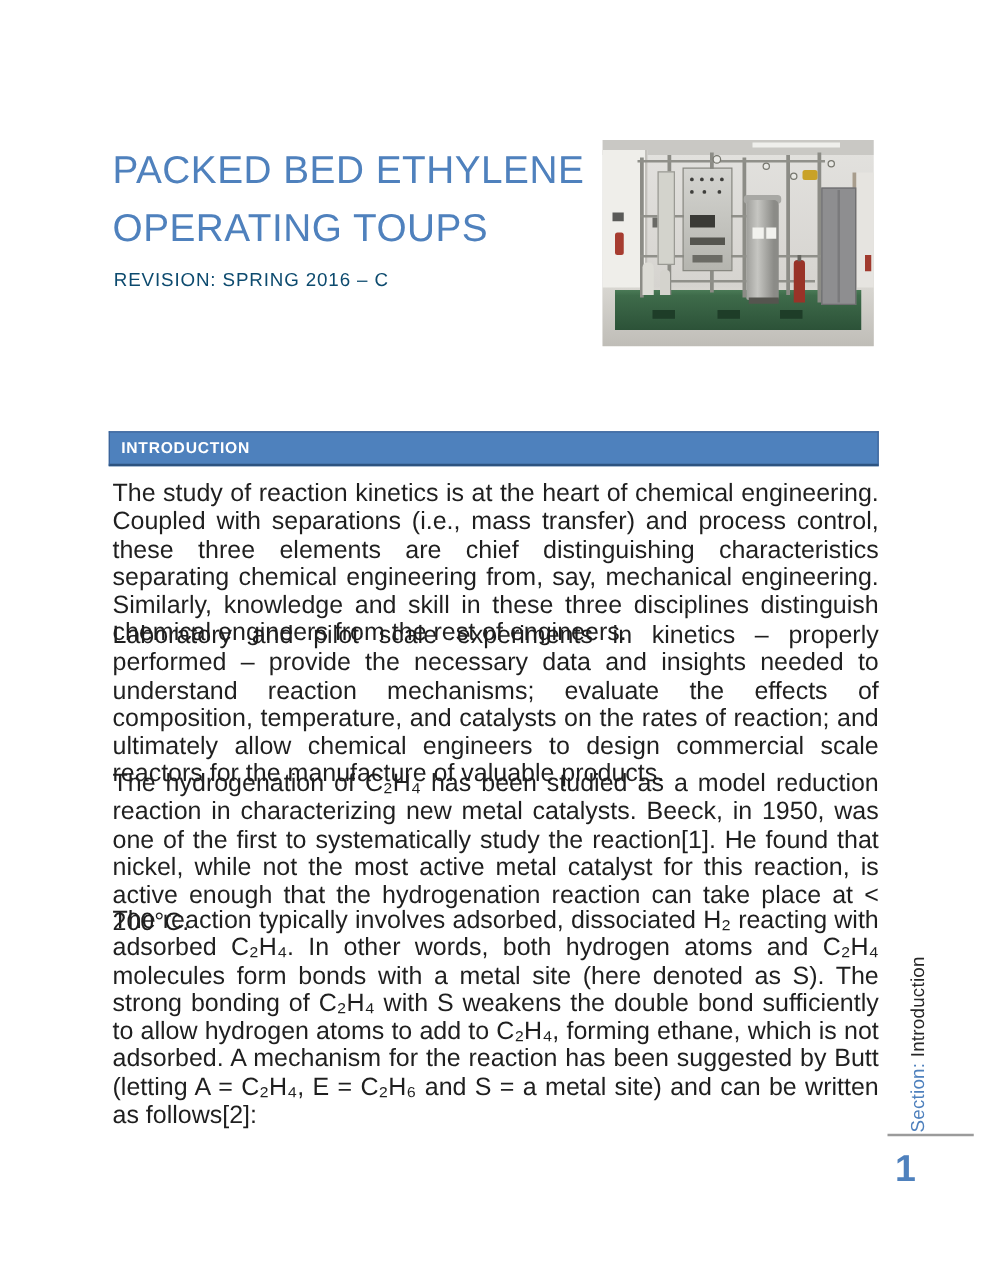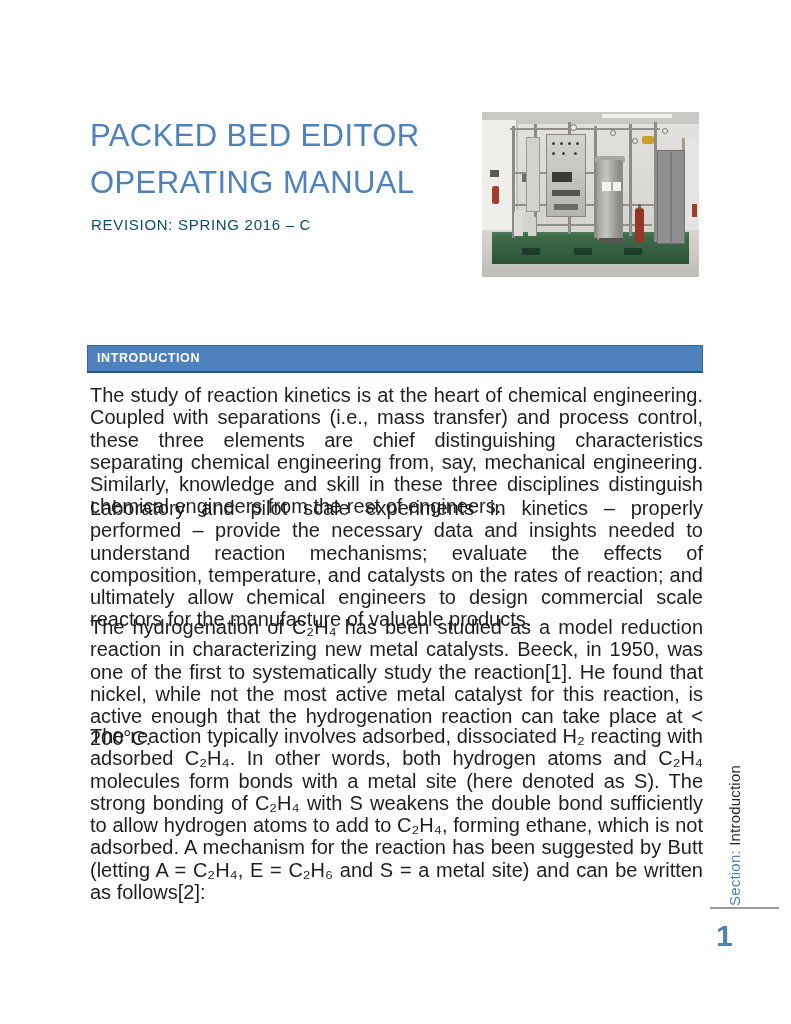--- a/index.html
+++ b/index.html
@@ -95,22 +95,22 @@
   .footer-rule { position:absolute; left:710px; top:907px; width:69px; height:2px; background:#9b9b9b; }
   .page-num { position:absolute; left:716px; top:916px; font-size:30px; font-weight:bold;
               color:#4f81bd; line-height:40px; }
 </style>
 </head>
 <body>
 
 <div class="page">
 
   <div class="doc-title">
-    <div>PACKED BED EDITOR</div>
-    <div>OPERATING MANUAL</div>
+    <div>PACKED BED ETHYLENE</div>
+    <div>OPERATING TOUPS</div>
   </div>
   <div class="doc-meta">
     <div>REVISION: SPRING 2016 – C</div>
   </div>
 
   <div class="photo">
     <div class="ceiling"></div>
     <div class="lamp"></div>
     <div class="door-left"></div>
     <div class="wallbox1"></div>

